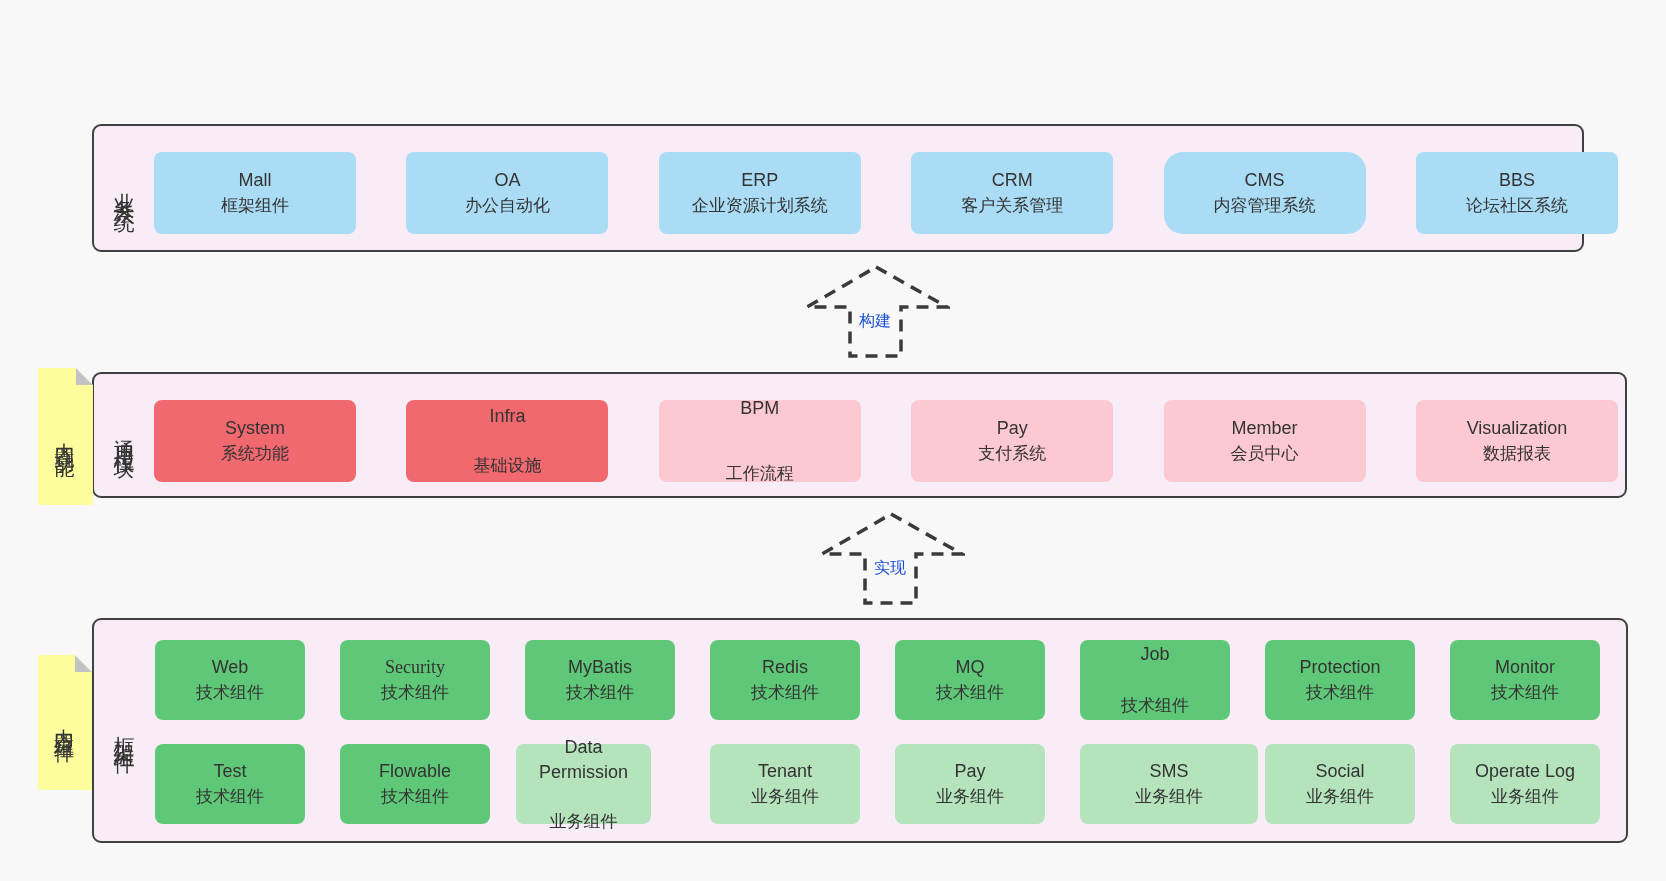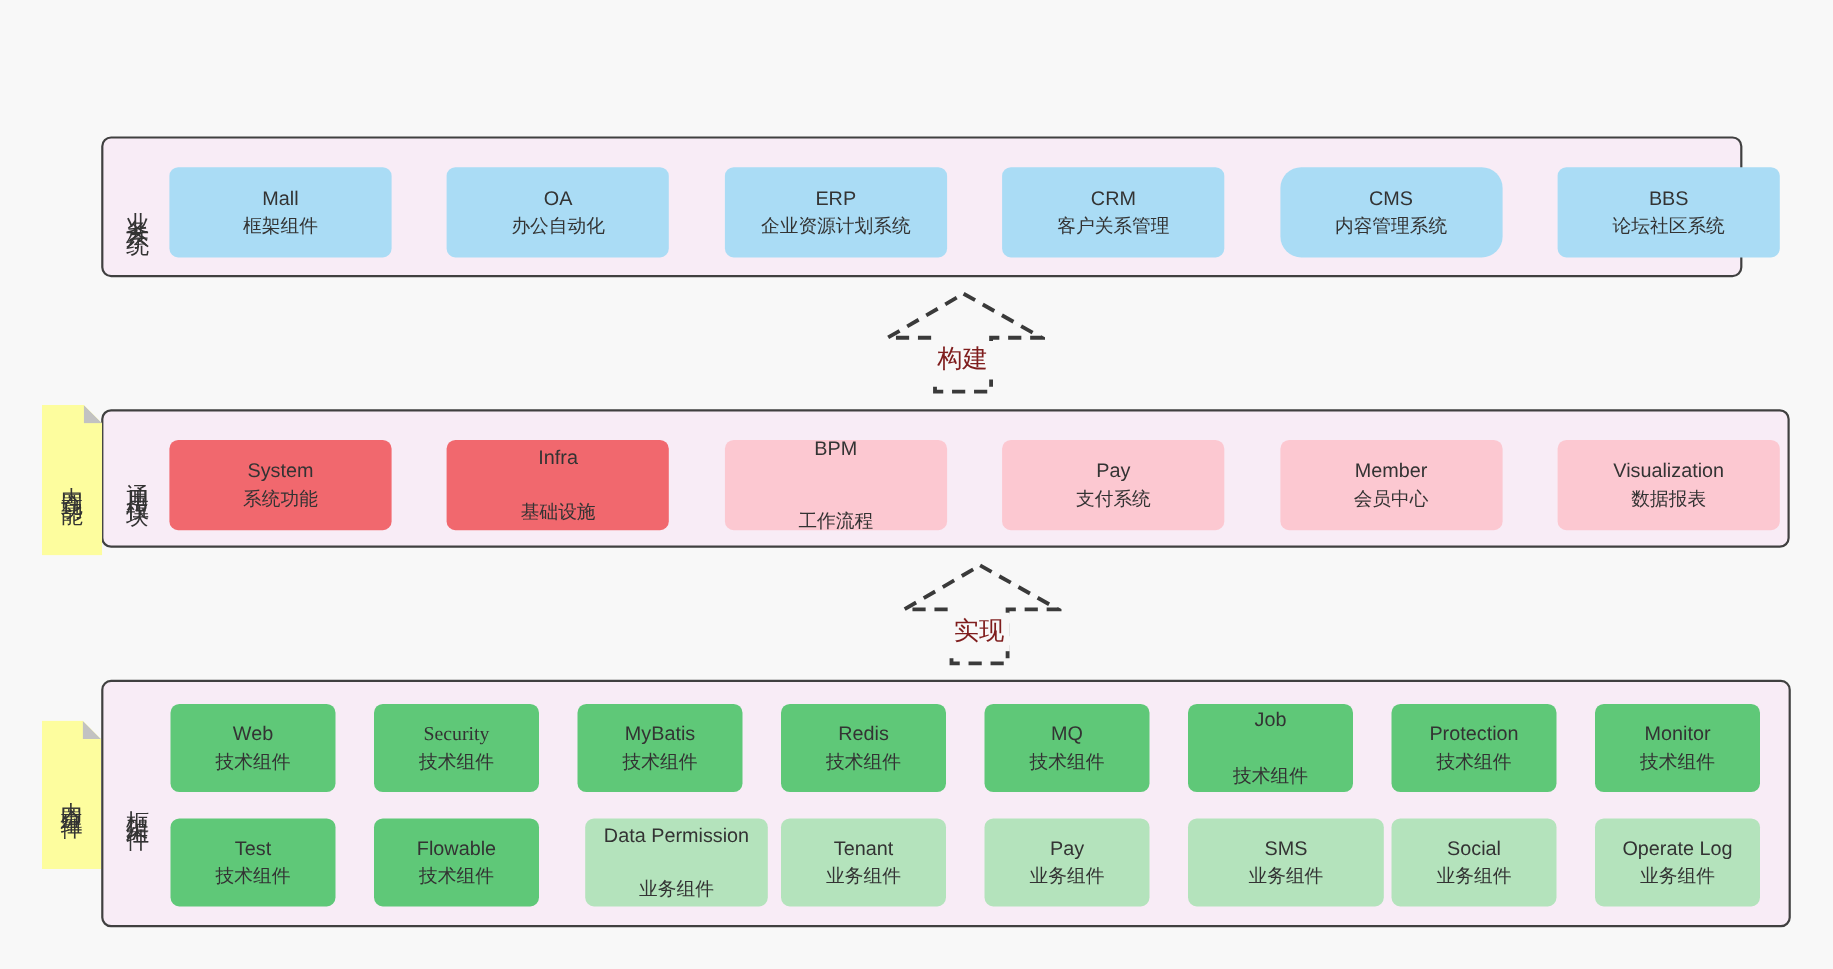--- a/index.html
+++ b/index.html
@@ -65,22 +65,22 @@
   }
 
   .arrow{position:absolute;width:145px;height:95px;}
   .arrow svg{position:absolute;left:0;top:0;}
   .arrow-label{
     position:absolute;
     left:70px;top:46px;
     transform:translateX(-50%);
     background:#f8f8f8;
     padding:1px 5px 3px 5px;
-    font-size:23px;
-    color:#7f1d1d;
+    font-size:16px;
+    color:#1d4ed8;
     white-space:nowrap;
   }
 </style>
 </head>
 <body>
 
 <div class="stage">
 
   <section class="panel" style="left:92px;top:124px;width:1492px;height:128px">
     <div class="vtitle">业务系统</div>
@@ -198,21 +198,21 @@
       </div>
     <div class="row" style="top:124px">
         <div class="box v-green" style="left: 61px; width: 150px; height: 80px;">
           <div class="bn">Test</div>
           <div class="bd">技术组件</div>
         </div>
         <div class="box v-green" style="left: 246px; width: 150px; height: 80px;">
           <div class="bn">Flowable</div>
           <div class="bd">技术组件</div>
         </div>
-        <div class="box v-lightgreen" style="left: 438px; width: 166px; height: 80px; gap: 24px;">
+        <div class="box v-lightgreen" style="left: 422px; width: 135px; height: 80px; gap: 24px;">
           <div class="bn">Data Permission</div>
           <div class="bd">业务组件</div>
         </div>
         <div class="box v-lightgreen" style="left: 616px; width: 150px; height: 80px;">
           <div class="bn">Tenant</div>
           <div class="bd">业务组件</div>
         </div>
         <div class="box v-lightgreen" style="left: 801px; width: 150px; height: 80px;">
           <div class="bn">Pay</div>
           <div class="bd">业务组件</div>

